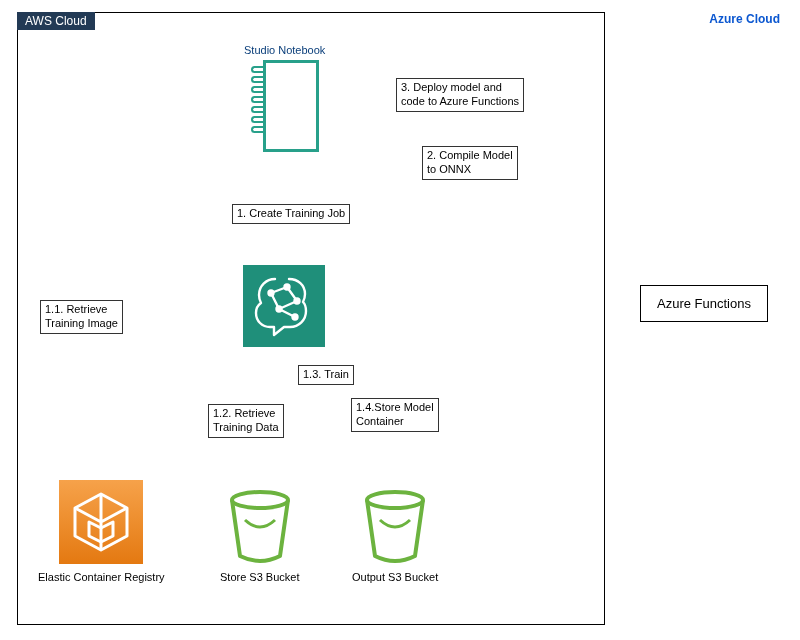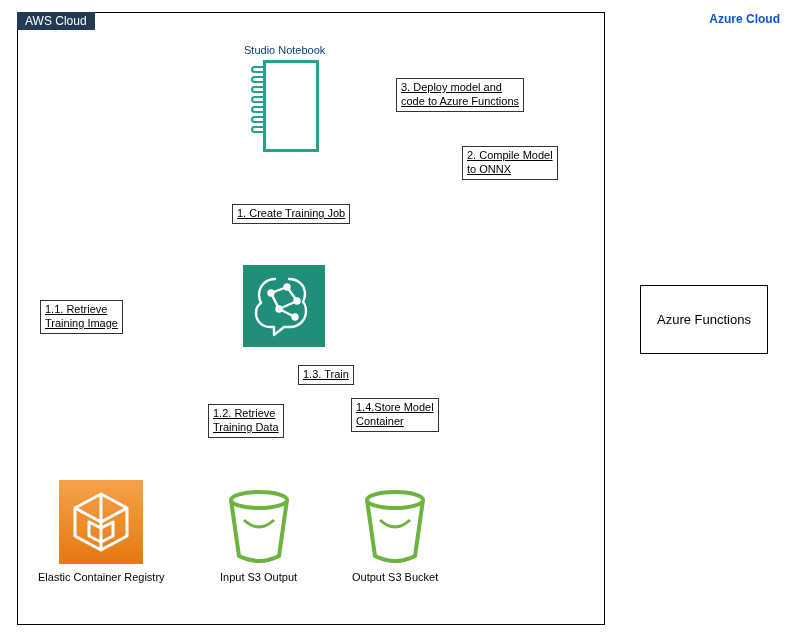--- a/index.html
+++ b/index.html
@@ -3,22 +3,22 @@
 <meta charset="utf-8">
 <style>
   * { box-sizing: border-box; margin: 0; padding: 0; }
   body { font-family: Arial, sans-serif; font-size: 12px; background: #fff; width: 800px; height: 640px; position: relative; }
   .canvas { position: relative; width: 800px; height: 472px; }
   .aws-cloud { position: absolute; left: 17px; top: 12px; width: 588px; height: 613px; border: 1px solid #000; }
   .aws-header { position: absolute; left: 17px; top: 12px; background: #223a55; color: #fff; font-size: 12px; padding: 2px 8px; }
   .azure-label { position: absolute; right: 20px; top: 12px; color: #0b57d0; font-weight: bold; font-size: 12px; }
   .node { position: absolute; text-align: center; }
   .node .caption { margin-top: 4px; font-size: 11px; color: #000; white-space: nowrap; }
-  .step-label { position: absolute; background: #fff; border: 1px solid #333; font-size: 11px; padding: 2px 4px; line-height: 1.25; white-space: nowrap; text-decoration: underline; }
-  .azure-fn { position: absolute; border: 1px solid #000; padding: 26px 12px; font-size: 13px; background: #fff; text-align: center; }
+  .step-label { position: absolute; background: #fff; border: 1px solid #333; font-size: 11px; padding: 2px 4px; line-height: 1.25; white-space: nowrap; }
+  .azure-fn { position: absolute; border: 1px solid #000; padding: 10px 12px; font-size: 13px; background: #fff; text-align: center; }
   
   .notebook { width: 72px; height: 92px; position: relative; display: inline-block; }
   .notebook .spiral { position: absolute; left: 2px; top: 6px; width: 14px; height: 80px; }
   .notebook .spiral span { display: block; width: 14px; height: 7px; border: 2px solid #28a08a; border-radius: 6px 0 0 6px; border-right: none; margin-bottom: 3px; }
   .notebook .page { position: absolute; left: 14px; top: 0; width: 56px; height: 92px; border: 3px solid #28a08a; background: #fff; }
   .notebook .page .line { height: 4px; background: #28a08a; margin: 8px 6px 0 6px; }
   .notebook .page .line.short { width: 55%; }
   
   .brain { width: 82px; height: 82px; background: #1f8f7a; display: inline-block; position: relative; }
   .brain svg { position: absolute; inset: 6px; }
@@ -91,21 +91,21 @@
   </div>
 
   <div class="node" style="left:220px; top:490px;">
     <svg class="bucket" viewBox="0 0 66 74">
       <g fill="none" stroke="#6cb33f" stroke-width="4" stroke-linejoin="round">
         <ellipse cx="33" cy="10" rx="28" ry="8"></ellipse>
         <path d="M5 10 L13 66 Q33 76 53 66 L61 10"></path>
         <path d="M18 30 Q33 44 48 30" stroke-width="3"></path>
       </g>
     </svg>
-    <div class="caption">Input S3 Output</div>
+    <div class="caption">Store S3 Bucket</div>
   </div>
 
   <div class="node" style="left:352px; top:490px;">
     <svg class="bucket" viewBox="0 0 66 74">
       <g fill="none" stroke="#6cb33f" stroke-width="4" stroke-linejoin="round">
         <ellipse cx="33" cy="10" rx="28" ry="8"></ellipse>
         <path d="M5 10 L13 66 Q33 76 53 66 L61 10"></path>
         <path d="M18 30 Q33 44 48 30" stroke-width="3"></path>
       </g>
     </svg>
@@ -129,21 +129,21 @@
     <span>Training Data</span>
   </div>
 
   <div class="step-label" style="left:298px; top:365px;">1.3. Train</div>
 
   <div class="step-label" style="left:351px; top:398px;">
     <span>1.4.Store Model</span><br>
     <span>Container</span>
   </div>
 
-  <div class="step-label" style="left:422px; top:146px;margin-left:40px;">
+  <div class="step-label" style="left:422px; top:146px;">
     <span>2. Compile Model</span><br>
     <span>to ONNX</span>
   </div>
 
   <div class="step-label" style="left:396px; top:78px;">
     <span>3. Deploy model and</span><br>
     <span>code to Azure Functions</span>
   </div>
 
 </div>

